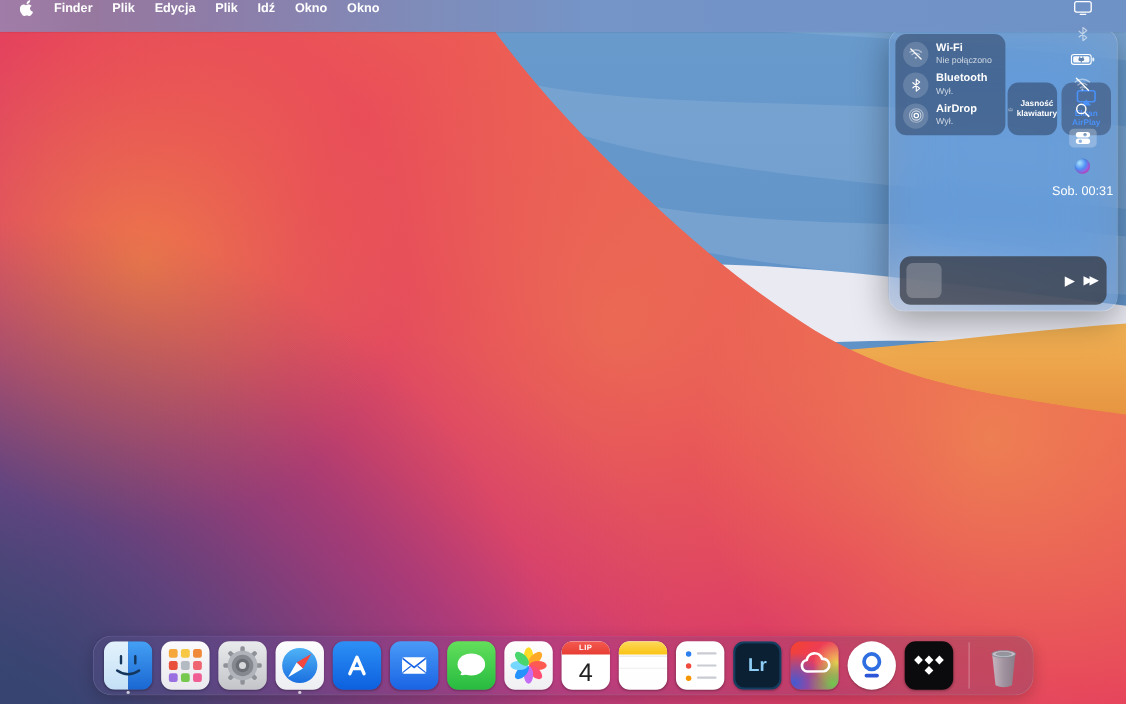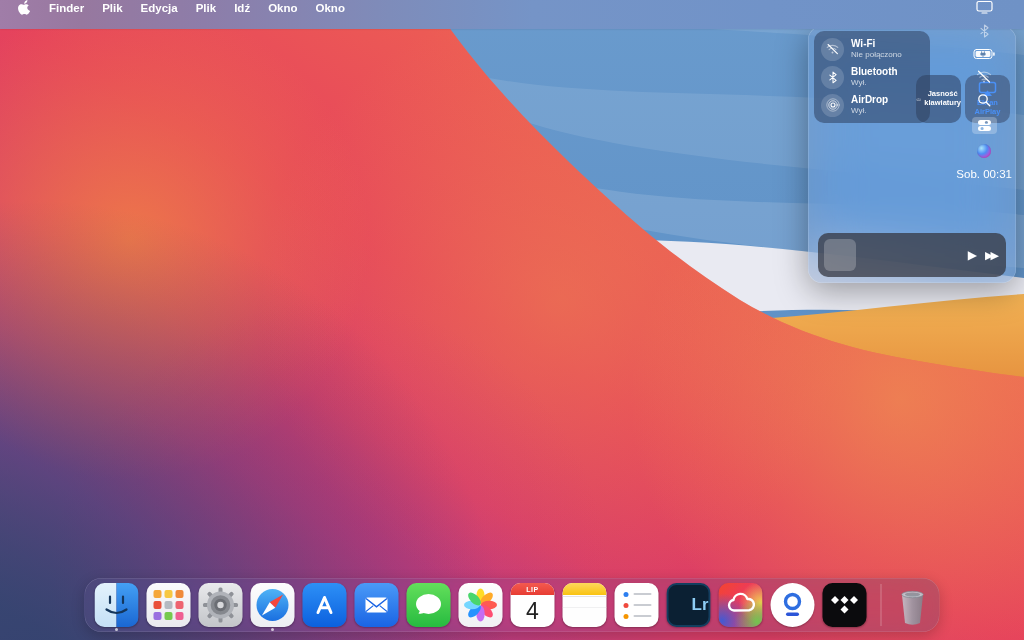--- a/index.html
+++ b/index.html
@@ -30,21 +30,21 @@
     box-shadow:inset 0 0 2px rgba(0,0,0,.25);}
   .mb-clock{font-size:11.5px;white-space:nowrap;}
   
   #control-center{
     position:absolute;left:808px;top:26px;width:208px;height:257px;z-index:20;
     border-radius:14px;background:rgba(125,150,185,.35);
     backdrop-filter:blur(26px) saturate(1.5);
     box-shadow:0 8px 32px rgba(0,0,0,.35), inset 0 0 0 .5px rgba(255,255,255,.25);
   }
   .cc-card{position:absolute;border-radius:10px;background:rgba(47,64,94,.55);box-sizing:border-box;}
-  .cc-conn{left:6px;top:5px;width:116px;height:92px;padding:4px 0;display:flex;flex-direction:column;justify-content:space-around;}
+  .cc-conn{left:6px;top:5px;width:100px;height:92px;padding:4px 0;display:flex;flex-direction:column;justify-content:space-around;}
   .cc-row{display:flex;align-items:center;gap:7px;padding-left:7px;}
   .cc-circ{width:23px;height:23px;border-radius:50%;background:rgba(255,255,255,.16);
     display:flex;align-items:center;justify-content:center;flex:0 0 auto;}
   .cc-txt{line-height:1.05;}
   .cc-title{font-size:10px;font-weight:700;color:#fff;}
   .cc-sub{font-size:8px;color:rgba(255,255,255,.72);margin-top:1px;}
   .cc-dnd{left:108px;top:5px;width:94px;height:38px;display:flex;align-items:center;gap:7px;padding-left:7px;}
   .cc-dnd .cc-title{font-size:10px;line-height:1.1;}
   .cc-kbd{left:108px;top:49px;width:45px;height:48px;display:flex;flex-direction:row;align-items:center;justify-content:center;gap:3px;}
   .cc-air{left:157px;top:49px;width:45px;height:48px;display:flex;flex-direction:column;align-items:center;justify-content:center;gap:2px;background:rgba(62,82,115,.6);}
@@ -102,21 +102,21 @@
   .cal-day{position:absolute;top:12px;left:0;right:0;bottom:0;display:flex;align-items:center;justify-content:center;
     font-size:23px;font-weight:300;color:#222;}
   .t-notes{background:#fefefe;}
   .notes-top{position:absolute;top:0;left:0;right:0;height:12px;background:linear-gradient(#fdd95c,#f9c312);}
   .notes-line{position:absolute;top:13px;left:0;right:0;height:1px;background:#e3e3e6;}
   .t-reminders{background:#fff;display:flex;flex-direction:column;justify-content:center;gap:6px;padding-left:9px;box-sizing:border-box;}
   .rem-row{display:flex;align-items:center;gap:5px;}
   .rem-dot{width:5px;height:5px;border-radius:50%;}
   .rem-line{width:18px;height:2.6px;border-radius:2px;background:#c9ccd2;}
   .t-lr{background:#0b2033;border:2px solid rgba(49,168,255,.22);box-sizing:border-box;
-    display:flex;align-items:center;justify-content:flex-end;color:#8ecdf5;font-size:17px;font-weight:700;}
+    display:flex;align-items:center;justify-content:center;color:#8ecdf5;font-size:17px;font-weight:700;}
   .t-cc-adobe{background:
       radial-gradient(circle at 88% 88%,rgba(110,205,72,.95) 0%,rgba(110,205,72,0) 42%),
       radial-gradient(circle at 96% 45%,rgba(247,224,74,.9) 0%,rgba(247,224,74,0) 45%),
       radial-gradient(circle at 8% 86%,rgba(59,91,216,.95) 0%,rgba(59,91,216,0) 50%),
       linear-gradient(135deg,#f4442e 0%,#ec3a5e 45%,#d8387f 75%,#b040c0 100%);}
   .t-qobuz{border-radius:50%;background:#fff;}
   .t-tidal{background:#0b0b0d;}
   .t-trash{width:34px;height:44px;position:relative;flex:0 0 auto;}
   
   .ws{stroke:#fff;fill:none;stroke-linecap:round;stroke-linejoin:round;}

